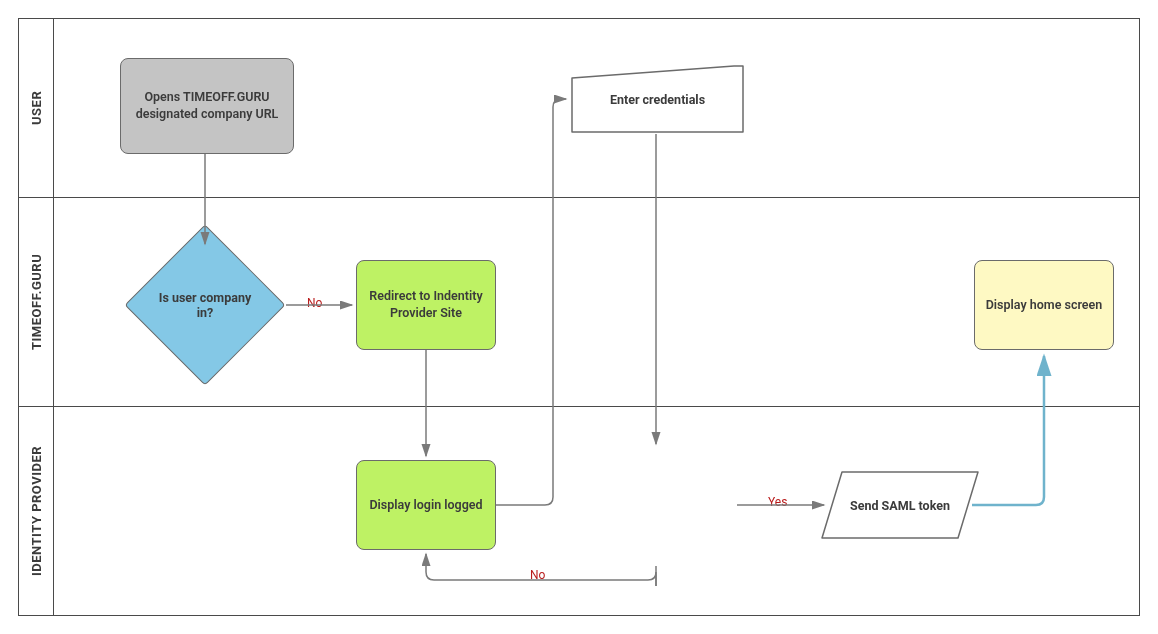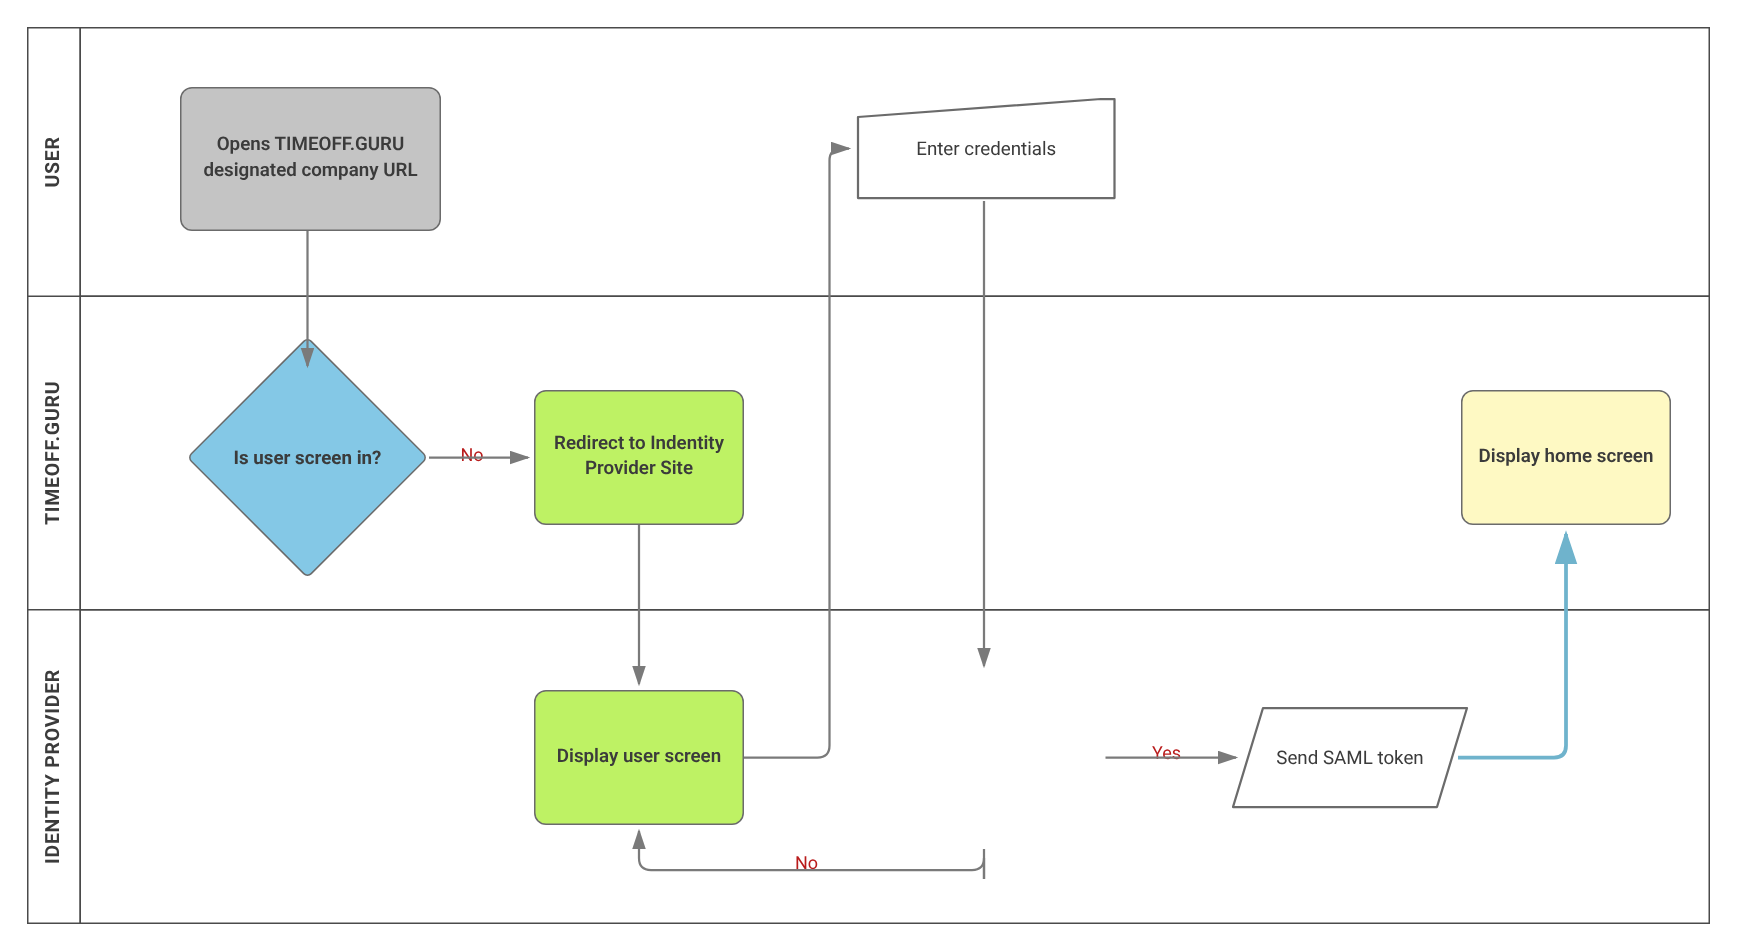--- a/index.html
+++ b/index.html
@@ -8,21 +8,21 @@
 .lane-label{position:absolute;writing-mode:vertical-rl;transform:rotate(180deg);font-size:13px;font-weight:700;color:#3b3b3b;letter-spacing:.5px;display:flex;align-items:center;justify-content:center}
 .lane-box{position:absolute;border:1px solid #4a4a4a}
 .shape{position:absolute;font-size:12.5px;font-weight:600;color:#3b3b3b;display:flex;align-items:center;justify-content:center;text-align:center;line-height:1.35;padding:8px}
 .rect{border:1.5px solid #6b6b6b;border-radius:8px;background:#bef264}
 .rect.start{background:#c4c4c4}
 .rect.end{background:#fef9c3}
 .diamond-wrap{position:absolute}
 .diamond{position:absolute;width:100%;height:100%;background:#84c8e6;border:1.5px solid #6b6b6b;transform:rotate(45deg);border-radius:4px}
 .diamond-text{position:absolute;width:100%;height:100%;display:flex;align-items:center;justify-content:center;font-size:12.5px;font-weight:700;color:#3b3b3b;text-align:center;padding:0 6px}
 .para-wrap{position:absolute}
-.para-text{position:absolute;width:100%;height:100%;display:flex;align-items:center;justify-content:center;font-size:12.5px;font-weight:400;color:#3b3b3b;text-align:center}
+.para-text{position:absolute;width:100%;height:100%;display:flex;align-items:center;justify-content:center;font-size:12.5px;font-weight:700;color:#3b3b3b;text-align:center}
 .edge-label{position:absolute;font-size:12px;color:#b91c1c}
 svg.connectors{position:absolute;top:0;left:0;width:1158px;height:634px;pointer-events:none}
 </style>
 </head>
 <body>
 
 <div class="diagram">
 
   <div class="lane-box" style="left:18px;top:18px;width:36px;height:598px"></div>
   <div class="lane-box" style="left:53px;top:18px;width:1087px;height:180px"></div>
@@ -32,26 +32,26 @@
   <div class="lane-box" style="left:18px;top:406px;width:36px;height:1px;border:none;border-top:1px solid #4a4a4a"></div>
 
   <div class="lane-label" style="left:24px;top:18px;width:24px;height:180px">USER</div>
   <div class="lane-label" style="left:24px;top:197px;width:24px;height:210px">TIMEOFF.GURU</div>
   <div class="lane-label" style="left:24px;top:406px;width:24px;height:210px">IDENTITY PROVIDER</div>
 
   <div class="shape rect start" style="left:120px;top:58px;width:174px;height:96px">Opens TIMEOFF.GURU designated company URL</div>
 
   <div class="diamond-wrap" style="left:148px;top:248px;width:114px;height:114px">
     <div class="diamond"></div>
-    <div class="diamond-text">Is user screen in?</div>
+    <div class="diamond-text">Is user company in?</div>
   </div>
 
   <div class="shape rect" style="left:356px;top:260px;width:140px;height:90px">Redirect to Indentity Provider Site</div>
 
-  <div class="shape rect" style="left:356px;top:460px;width:140px;height:90px">Display user screen</div>
+  <div class="shape rect" style="left:356px;top:460px;width:140px;height:90px">Display login logged</div>
 
   <div class="para-wrap" style="left:570px;top:64px;width:175px;height:70px">
     <svg width="175" height="70" viewBox="0 0 175 70" style="position:absolute">
       <polygon points="2,68 2,14 164,2 173,2 173,68" fill="#fff" stroke="#6b6b6b" stroke-width="1.5" stroke-linejoin="round"></polygon>
     </svg>
     <div class="para-text">Enter credentials</div>
   </div>
 
 
   <div class="para-wrap" style="left:820px;top:470px;width:160px;height:70px">

